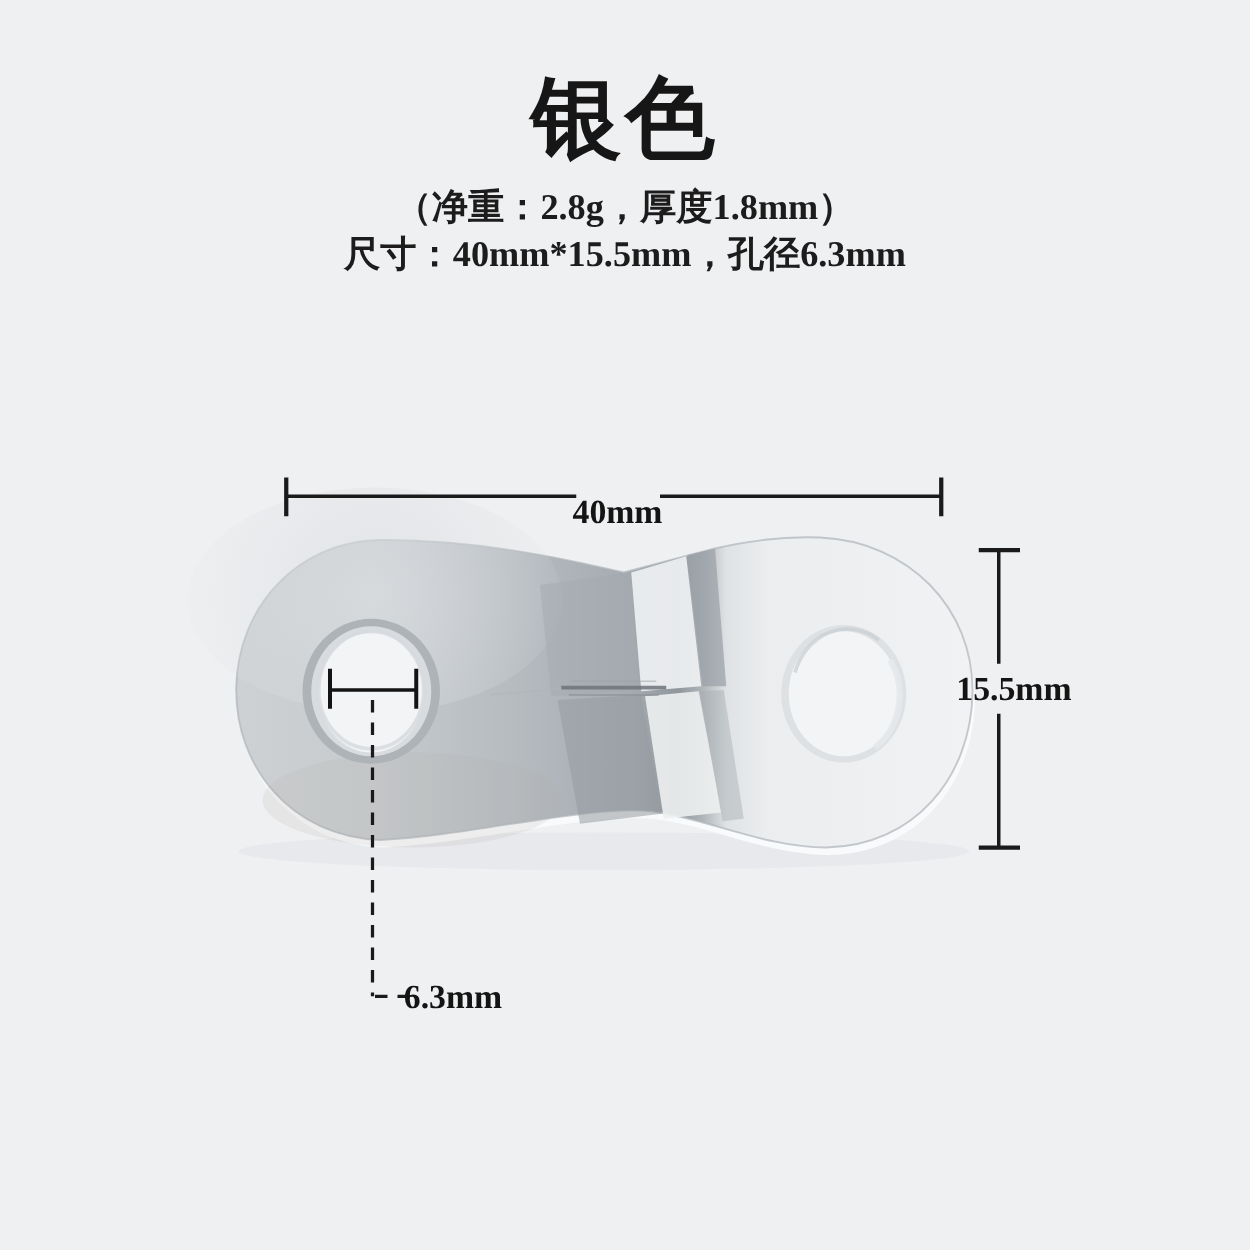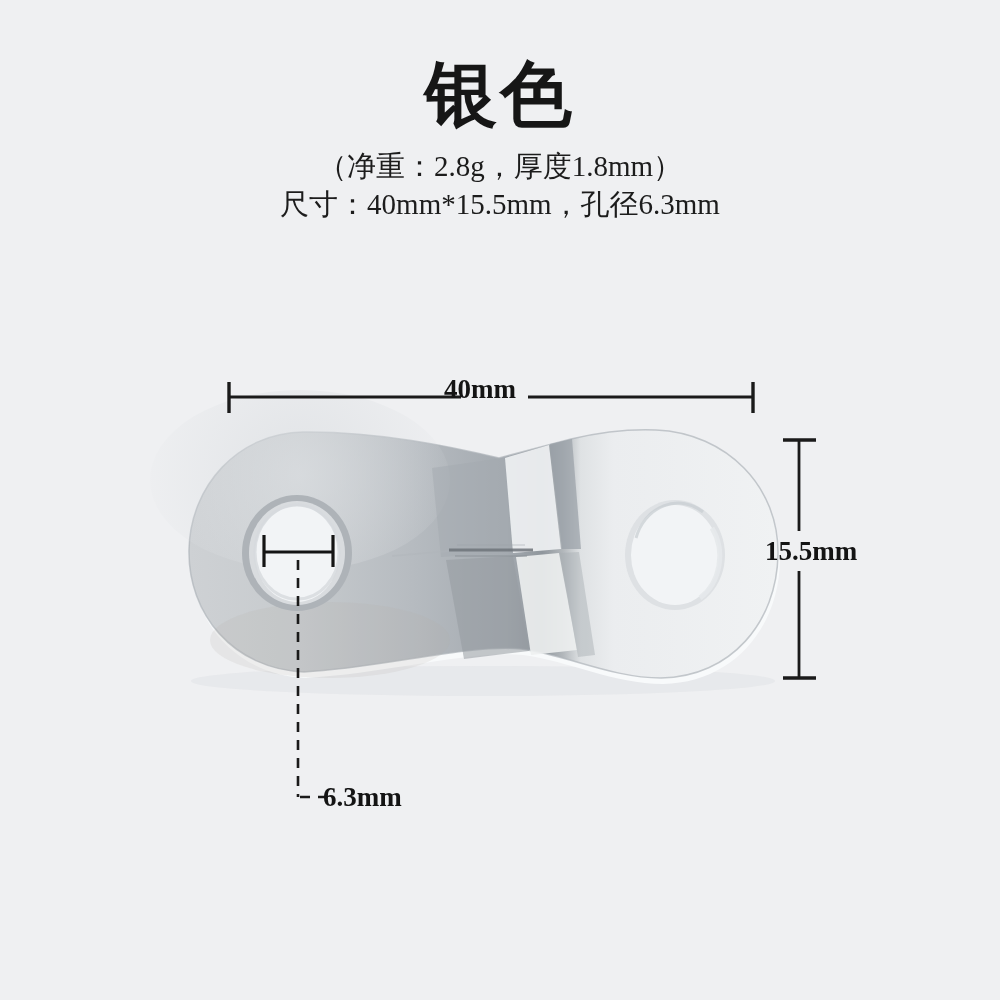--- a/index.html
+++ b/index.html
@@ -15,31 +15,31 @@
   }
   .title{
     position:absolute;left:0;top:55px;width:1000px;
     text-align:center;
     font-size:72px;font-weight:700;color:#161616;
     line-height:80px;letter-spacing:3px;
   }
   .spec-line{
     position:absolute;left:0;width:1000px;
     text-align:center;
-    color:#1c1c1c;font-size:29px;line-height:36px;font-weight:400;
+    color:#1c1c1c;font-size:29px;line-height:36px;font-weight:700;
   }
   .spec-line.l1{top:148px;}
   .spec-line.l2{top:186px;}
   .photo-svg{position:absolute;left:0;top:0;width:1000px;height:1000px;}
   .dim-label{
     position:absolute;
     color:#141414;font-size:27px;line-height:30px;font-weight:600;
     white-space:nowrap;
   }
-  .dim-label.width{left:444px;top:374px;width:100px;text-align:left;}
+  .dim-label.width{left:444px;top:394px;width:100px;text-align:center;}
   .dim-label.height{left:765px;top:536px;text-align:right;}
   .dim-label.hole{left:323px;top:782px;text-align:left;}
 </style>
 </head>
 <body>
 
 <div class="canvas">
 
   <div class="title">银色</div>
   <div class="spec-line l1">（净重：2.8g，厚度1.8mm）</div>

